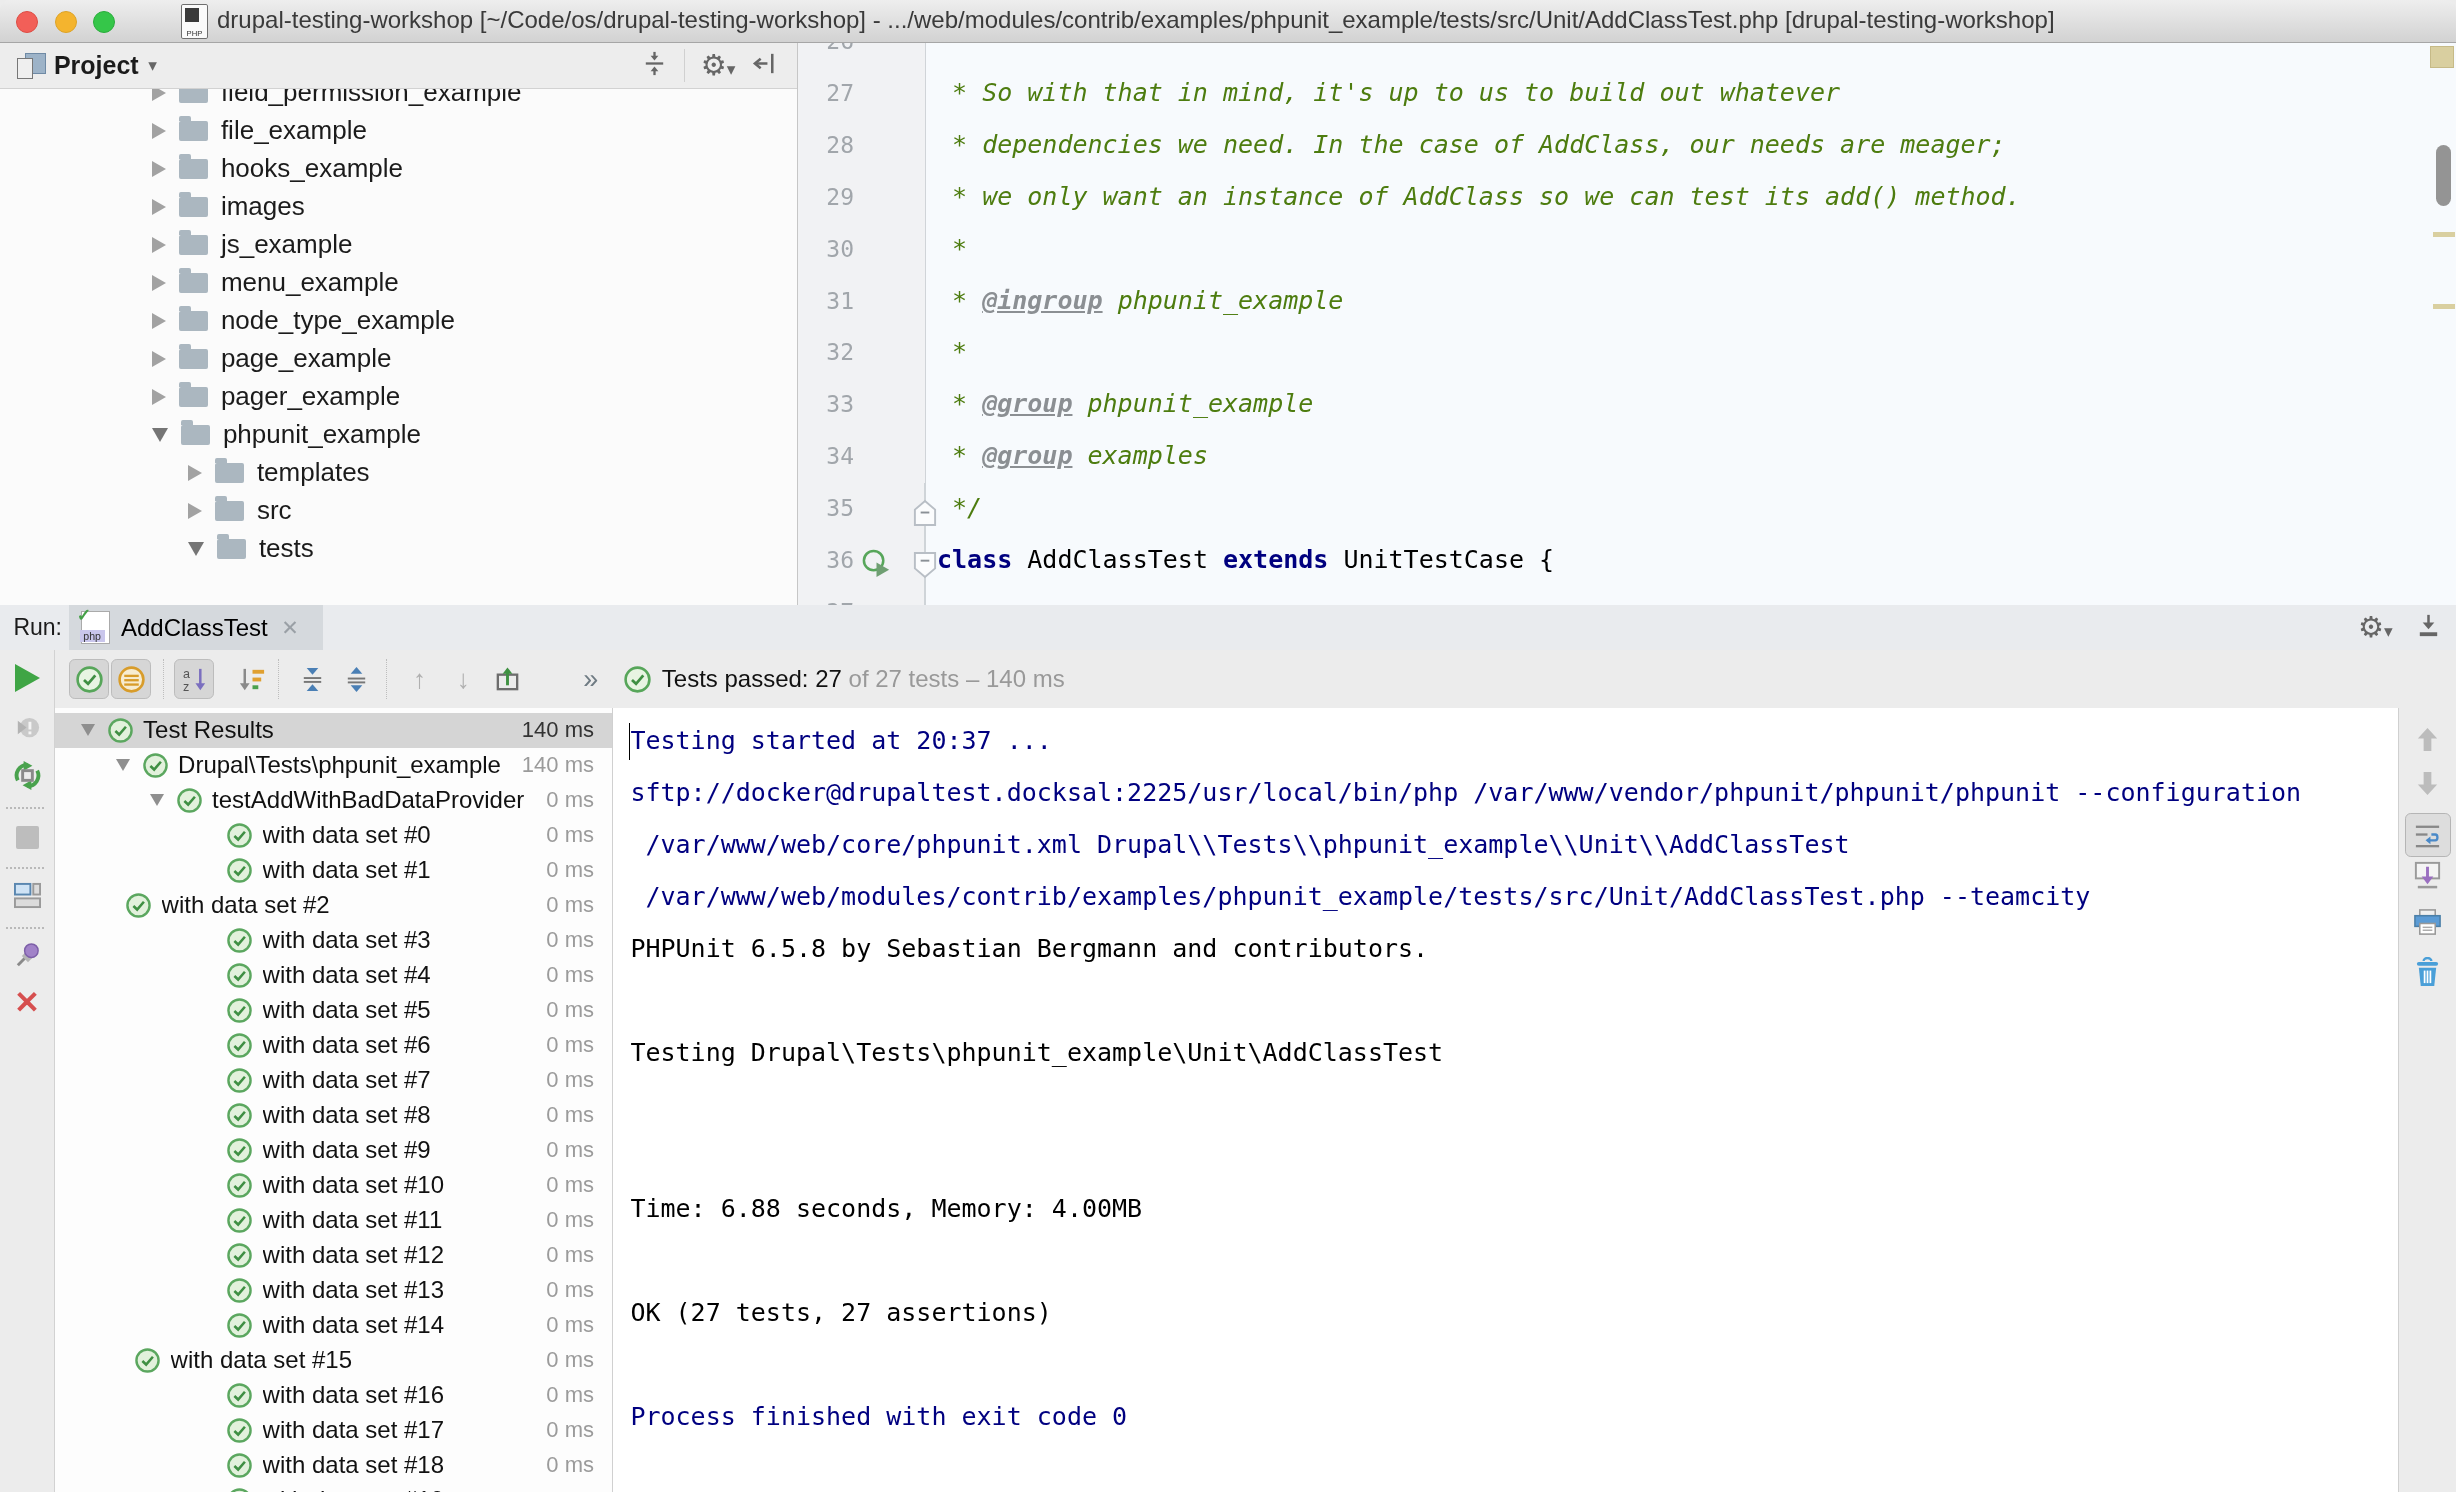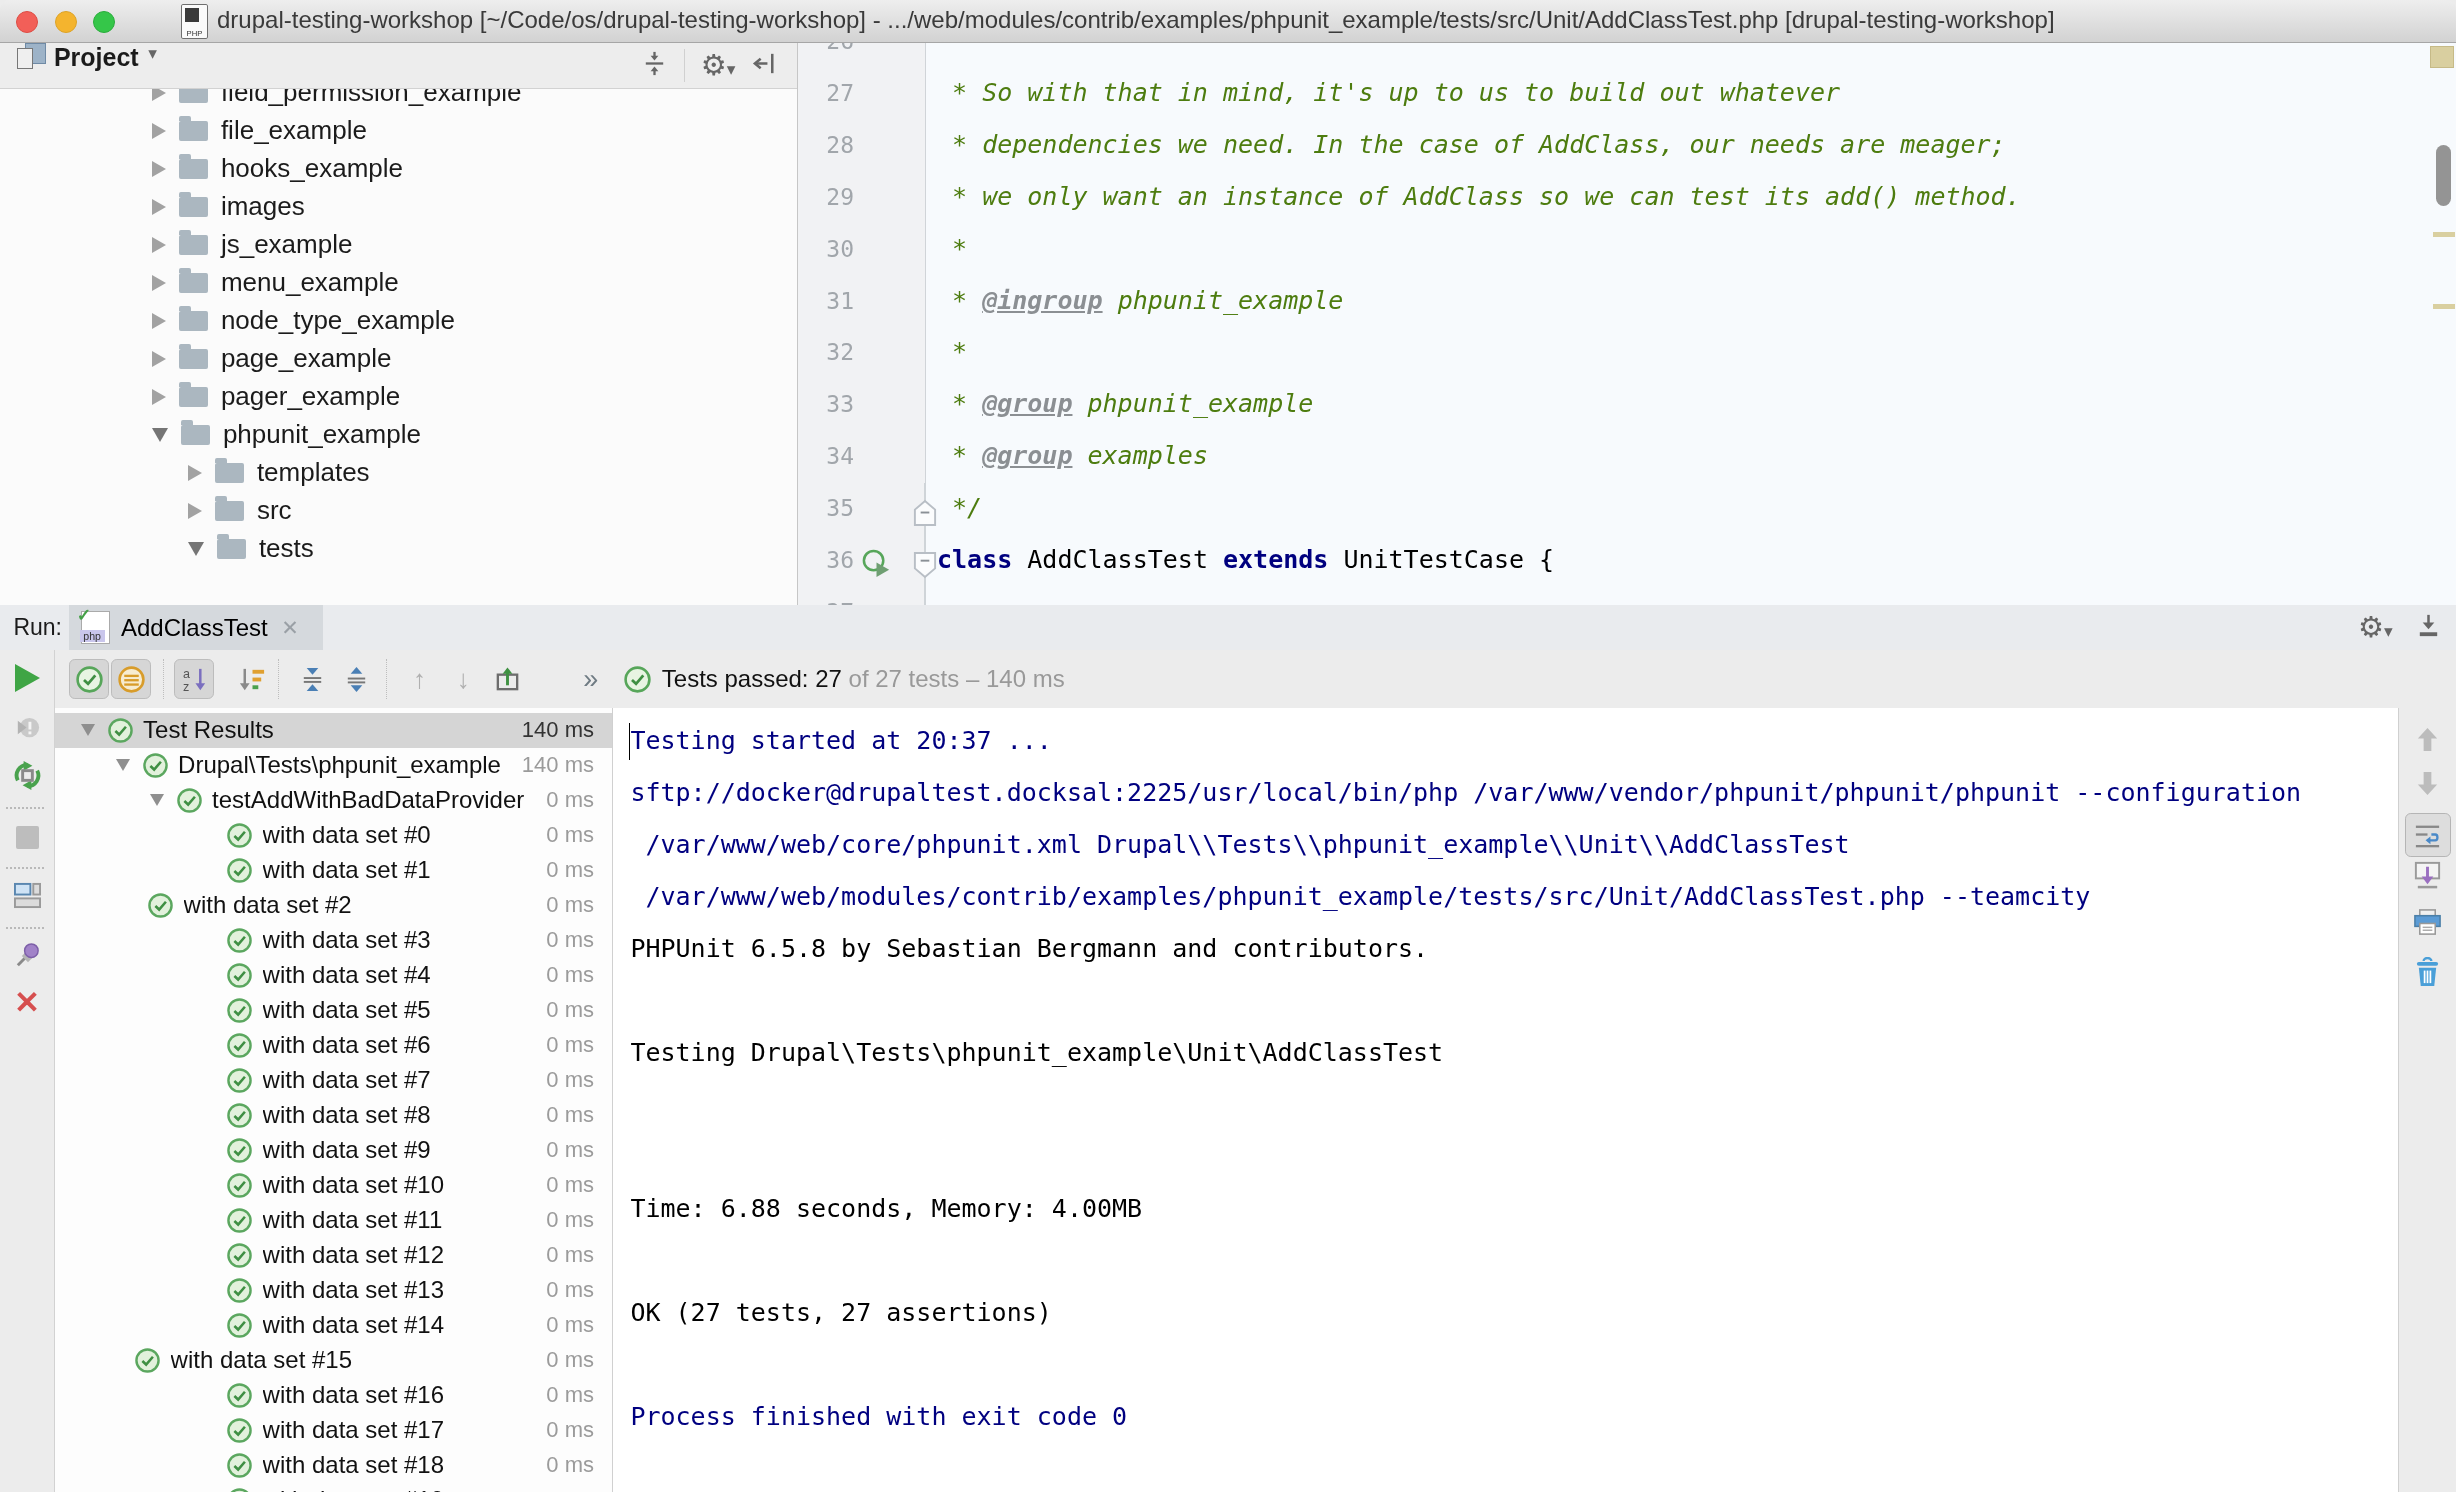--- a/index.html
+++ b/index.html
@@ -17,21 +17,21 @@
   .doc-icon{position:absolute;left:181px;top:3.8px;width:25px;height:33px;background:#fafafa;
     border:1.9px solid #6e6e6e;border-radius:1.9px}
   .doc-icon .inner{position:absolute;left:2.9px;top:2.9px;width:14.4px;height:14.4px;background:#3a3a3a}
   .doc-icon .lbl{position:absolute;left:0;right:0;bottom:0;font-size:7.7px;text-align:center;color:#333}
   .title-text{position:absolute;left:217px;top:0;line-height:40px;font-size:24px;color:#3a3a3a;white-space:nowrap}
 
   
   .main{position:absolute;top:43px;left:0;right:0;height:562px;background:#f7fafd}
   .project-panel{position:absolute;left:0;top:0;width:797px;height:100%;background:#fbfbfb;border-right:1px solid #c6c6c6;overflow:hidden}
   .pp-header{position:absolute;top:0;left:0;right:0;height:45px;background:#ededed;border-bottom:1px solid #d2d2d2}
-  .pp-title-wrap{position:absolute;left:17.3px;top:0;height:45px;display:flex;align-items:flex-start;gap:9.6px}
+  .pp-title-wrap{position:absolute;left:17.3px;top:0;height:45px;display:flex;align-items:center;gap:9.6px}
   .pp-icon{width:27px;height:25px;position:relative}
   .pp-icon .back{position:absolute;left:7.7px;top:0;width:19px;height:19px;background:#9db3c8;border:1px solid #6f8aa5}
   .pp-icon .front{position:absolute;left:0;top:4.8px;width:13.4px;height:19px;background:#efefef;border:1px solid #777}
   .pp-title{font-size:25px;color:#1b1b1b;font-weight:bold}
   .caret{font-size:17.3px;color:#666}
   .pp-actions{position:absolute;right:17.3px;top:0;height:45px;display:flex;align-items:center;gap:15.4px}
   .vsep{width:1px;height:33px;background:#d0d0d0}
   .glyph-icon{color:#666;font-size:29px;line-height:1}
   .pp-tree{position:absolute;top:46px;left:0;right:0;bottom:0;overflow:hidden}
   .ptree-row{height:38px;display:flex;align-items:center;font-size:26px;color:#1b1b1b;white-space:nowrap}
@@ -447,21 +447,21 @@
           <span class="tt-time">0 ms</span>
         </div>
         <div class="ttrow" style="padding-left: 171px;">
           <svg class="pass-svg" width="27" height="27" viewBox="0 0 20 20">
             <circle cx="10" cy="10" r="8.2" fill="#e2f1dc" stroke="#5ba75f" stroke-width="1.8"></circle>
             <path d="M6.2 10.4 L9 13 L14 7.2" stroke="#3f8f43" stroke-width="1.9" fill="none"></path>
           </svg>
           <span class="tt-label">with data set #1</span>
           <span class="tt-time">0 ms</span>
         </div>
-        <div class="ttrow" style="padding-left: 92px;">
+        <div class="ttrow" style="padding-left: 70px;">
           <svg class="pass-svg" width="27" height="27" viewBox="0 0 20 20">
             <circle cx="10" cy="10" r="8.2" fill="#e2f1dc" stroke="#5ba75f" stroke-width="1.8"></circle>
             <path d="M6.2 10.4 L9 13 L14 7.2" stroke="#3f8f43" stroke-width="1.9" fill="none"></path>
           </svg>
           <span class="tt-label">with data set #2</span>
           <span class="tt-time">0 ms</span>
         </div>
         <div class="ttrow" style="padding-left: 171px; justify-content: center;">
           <svg class="pass-svg" width="27" height="27" viewBox="0 0 20 20">
             <circle cx="10" cy="10" r="8.2" fill="#e2f1dc" stroke="#5ba75f" stroke-width="1.8"></circle>

